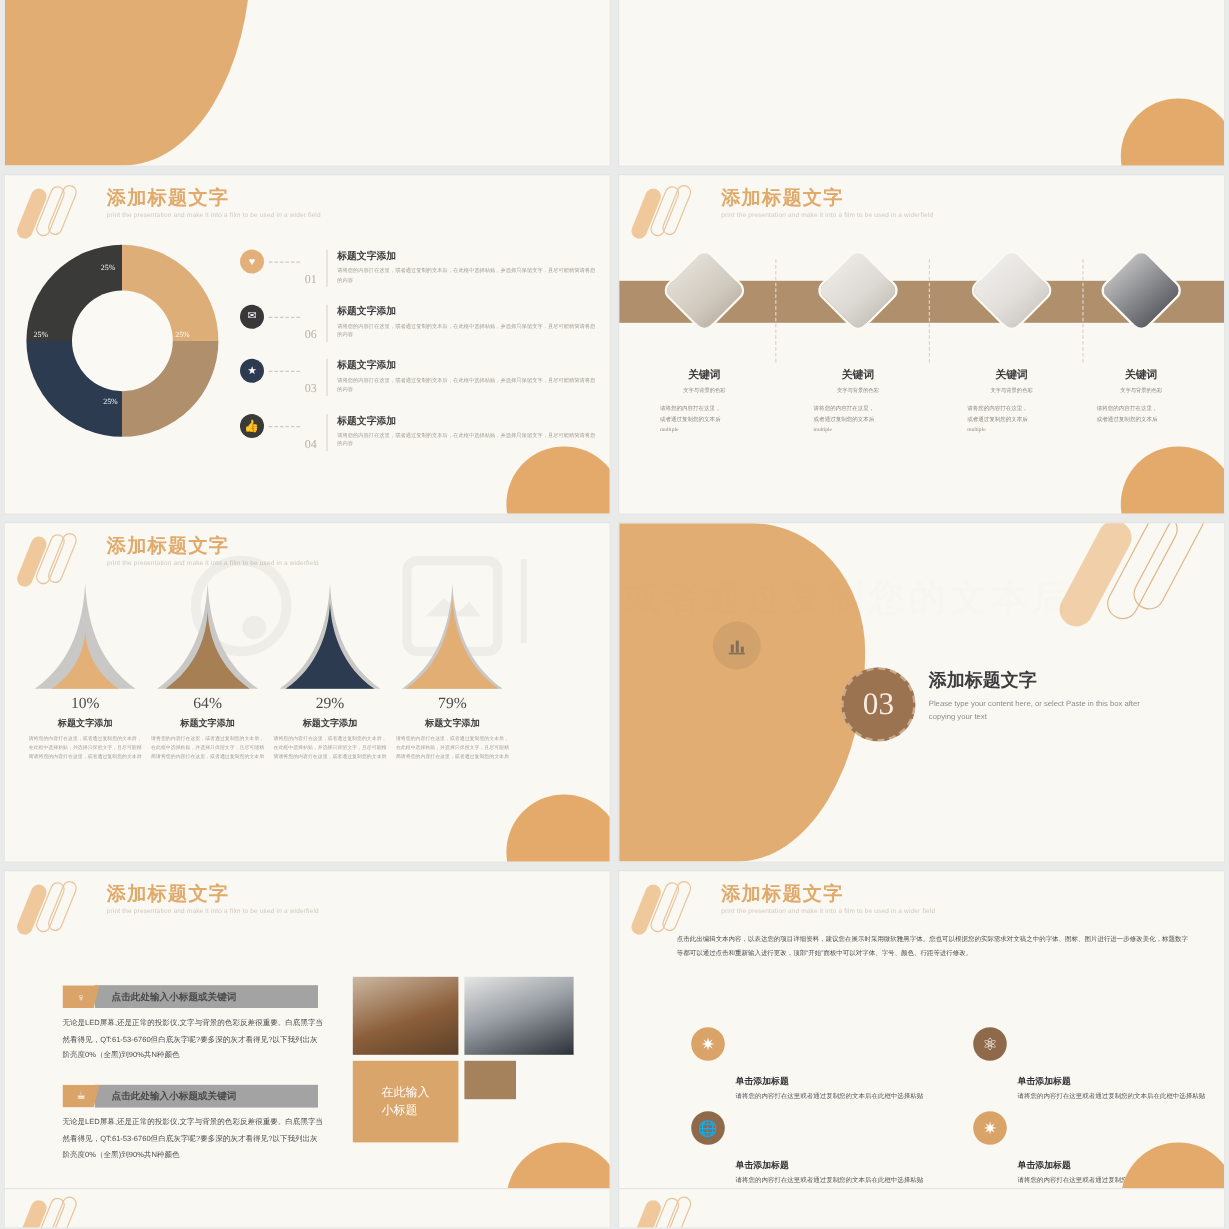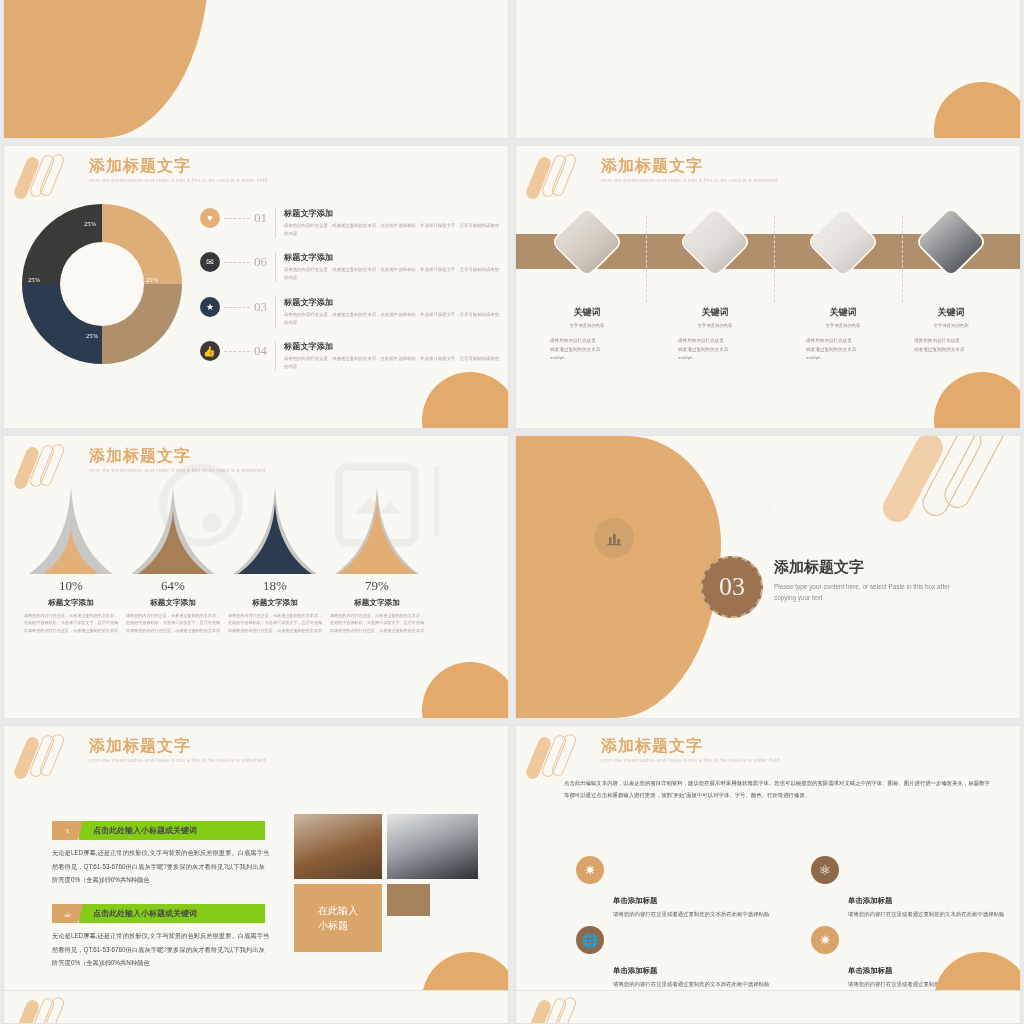--- a/index.html
+++ b/index.html
@@ -59,21 +59,21 @@
       #3a3a38 270deg 360deg); }
   .donut .hole{ position:absolute; left:38px; top:38px; width:84px; height:84px;
     border-radius:50%; background:#fbf9f4; }
   .dlabel{ position:absolute; color:#fff; font-size:6.6px; text-align:center; line-height:1.1;
     font-family:"Liberation Serif",serif; }
   .legend{ position:absolute; left:196px; top:62px; width:300px; }
   .lrow{ display:flex; align-items:flex-start; margin-bottom:14.5px; }
   .licon{ width:20px; height:20px; border-radius:50%; flex:0 0 auto;
     display:flex; align-items:center; justify-content:center; color:#fff; font-size:9px; }
   .dots{ flex:0 0 26px; border-top:1px dashed #cfcac2; margin:10px 4px 0 4px; }
-  .lnum{ flex:0 0 auto; font-size:13px; color:#b6b1a8; font-family:"Liberation Serif",serif; margin-top:2px;}
+  .lnum{ flex:0 0 auto; font-size:10px; color:#b6b1a8; font-family:"Liberation Serif",serif; margin-top:20px;}
   .lbar{ flex:0 0 auto; width:1px; background:#ddd8cf; align-self:stretch; margin:0 8px; }
   .ltxt h5{ font-size:8.2px; color:#3d3d3d; font-weight:700; margin-bottom:3px; }
   .ltxt p{ font-size:4.4px; color:#a29e96; line-height:1.8; }
   
   .band{ position:absolute; left:0; right:0; top:88px; height:35px; background:#b08f6c; }
   .kwcol{ position:absolute; width:126px; text-align:center; top:70px;font-family:Liberation Serif, serif; }
   .dia{ width:52px; height:52px; margin:0 auto; transform:rotate(45deg); overflow:hidden;
     border-radius:9px; border:2.5px solid #fbf9f4; }
   .dia > div{ width:100%; height:100%; transform:rotate(-45deg) scale(1.45); }
   .kwcol h4{ font-size:9px; color:#3d3d3d; font-weight:700; margin-top:38px; }
@@ -97,21 +97,21 @@
     background:#f0cfa9; transform:rotate(28deg); left:10px; top:-6px; }
   .deco-r .ring{ position:absolute; width:26px; height:96px; border-radius:14px;
     border:1px solid #ddb888; transform:rotate(28deg); left:50px; top:-12px; }
   .deco-r .ring2{ position:absolute; width:26px; height:96px; border-radius:14px;
     border:1px solid #ddb888; transform:rotate(28deg); left:72px; top:-20px; }
   
   .tagbar{ position:absolute; height:19px; display:flex; align-items:center; }
   .tagbar .ic{ width:31px; height:19px; background:#daa469; display:flex;
     align-items:center; justify-content:center; color:#fff; font-size:9px;
     clip-path: polygon(0 0, 100% 0, 84% 100%, 0 100%); }
-  .tagbar .tl{ background:#84cc16; height:19px; display:flex; align-items:center;
+  .tagbar .tl{ background:#a3a3a3; height:19px; display:flex; align-items:center;
     padding:0 8px 0 14px; font-size:8px; color:#4a4a4a; font-weight:700; margin-left:-4px;}
   .para{ position:absolute; font-size:6.3px; color:#4d4d4d; line-height:2.15; }
   .imgbox{ position:absolute; overflow:hidden; }
   .capbox{ position:absolute; background:#d9a56b; display:flex; flex-direction:column;
     align-items:center; justify-content:center; color:#fff; font-size:10px; line-height:1.55; }
   
   .topPara{ position:absolute; left:48px; top:52px; right:30px;
     font-size:5.4px; color:#4d4d4d; line-height:2.15; text-align:justify; }
   .icell{ position:absolute; display:flex; align-items:flex-start; width:200px; }
   .icell .ci{ width:28px; height:28px; border-radius:50%; flex:0 0 auto;
@@ -307,21 +307,21 @@
       <div class="pct">64%</div>
       <h5>标题文字添加</h5>
       <p>请将您的内容打在这里，或者通过复制您的文本后，在此框中选择粘贴，并选择只保留文字，且尽可能精简请将您的内容打在这里，或者通过复制您的文本后</p>
     </div>
 
     <div class="tricol" style="left:216px;">
       <svg class="trisvg" width="96" height="92" viewBox="0 0 96 92">
         <path d="M48 2 C46 40 34 70 6 90 L90 90 C62 70 50 40 48 2 Z" fill="#c9c8c6"></path>
         <path d="M48 18 C47 44 37 72 11 90 L85 90 C59 72 49 44 48 18 Z" fill="#2c3b50"></path>
       </svg>
-      <div class="pct">18%</div>
+      <div class="pct">29%</div>
       <h5>标题文字添加</h5>
       <p>请将您的内容打在这里，或者通过复制您的文本后，在此框中选择粘贴，并选择只保留文字，且尽可能精简请将您的内容打在这里，或者通过复制您的文本后</p>
     </div>
 
     <div class="tricol" style="left:318px;">
       <svg class="trisvg" width="96" height="92" viewBox="0 0 96 92">
         <path d="M48 2 C46 40 34 70 6 90 L90 90 C62 70 50 40 48 2 Z" fill="#c9c8c6"></path>
         <path d="M48 12 C47 42 36 72 9 90 L87 90 C60 72 49 42 48 12 Z" fill="#e3ae73"></path>
       </svg>
       <div class="pct">79%</div>

